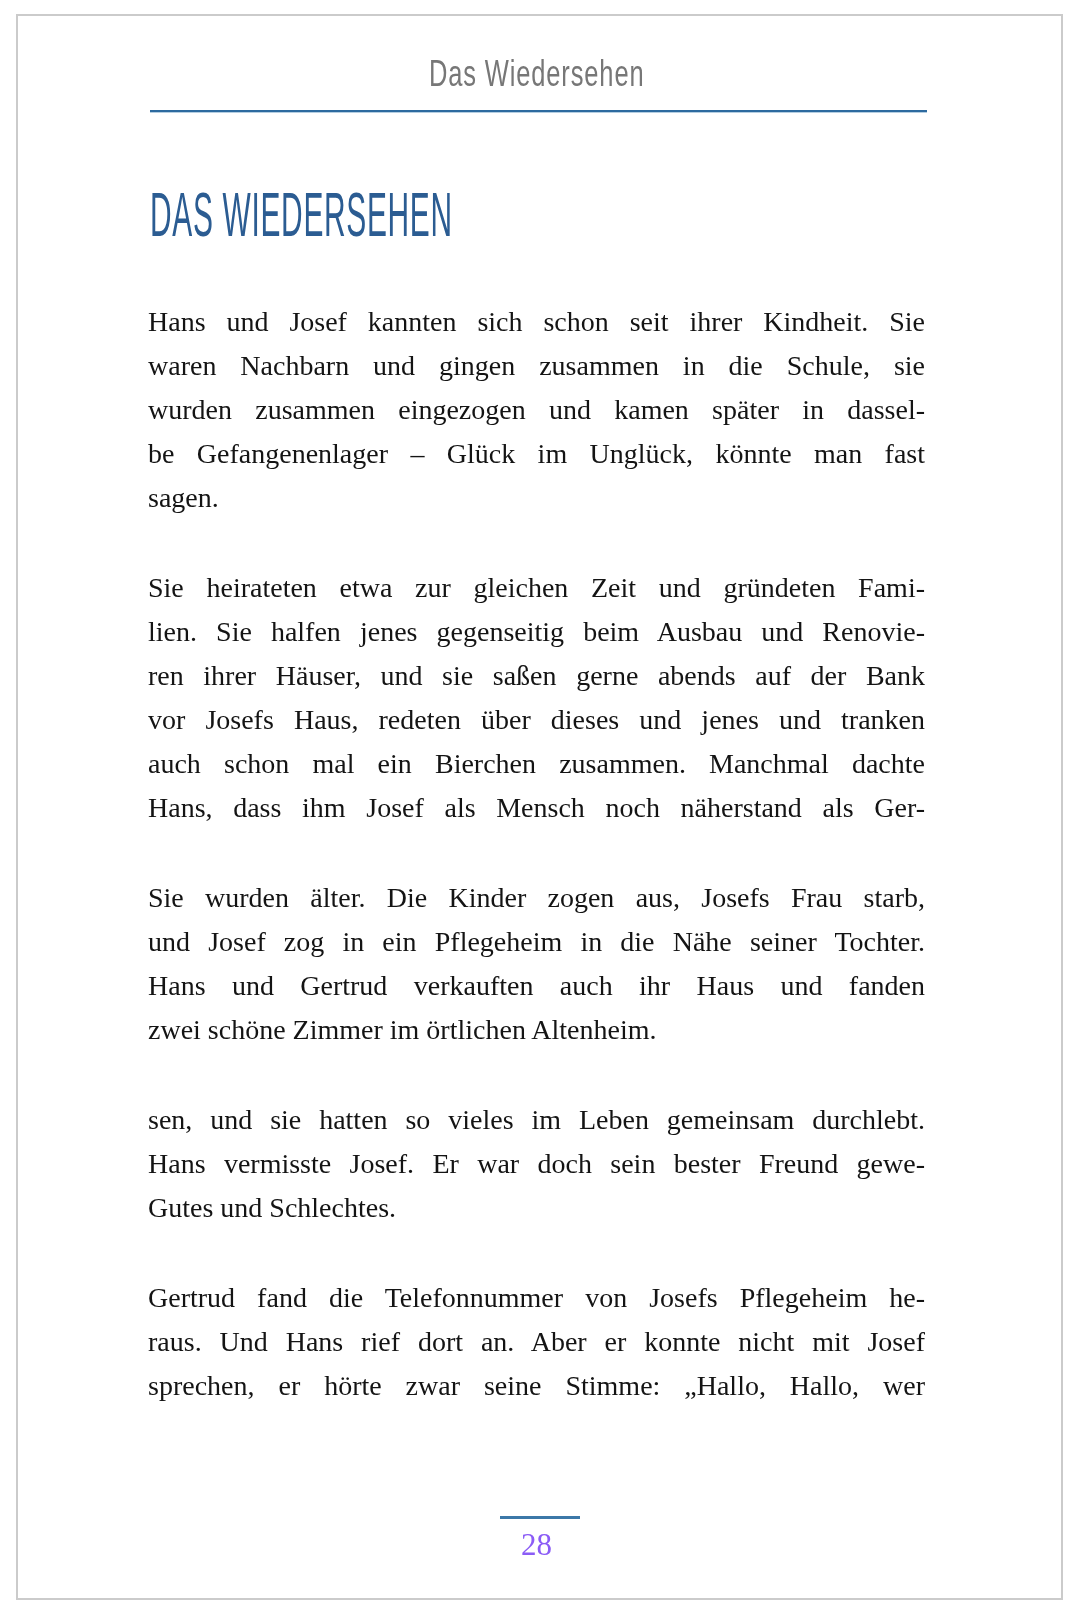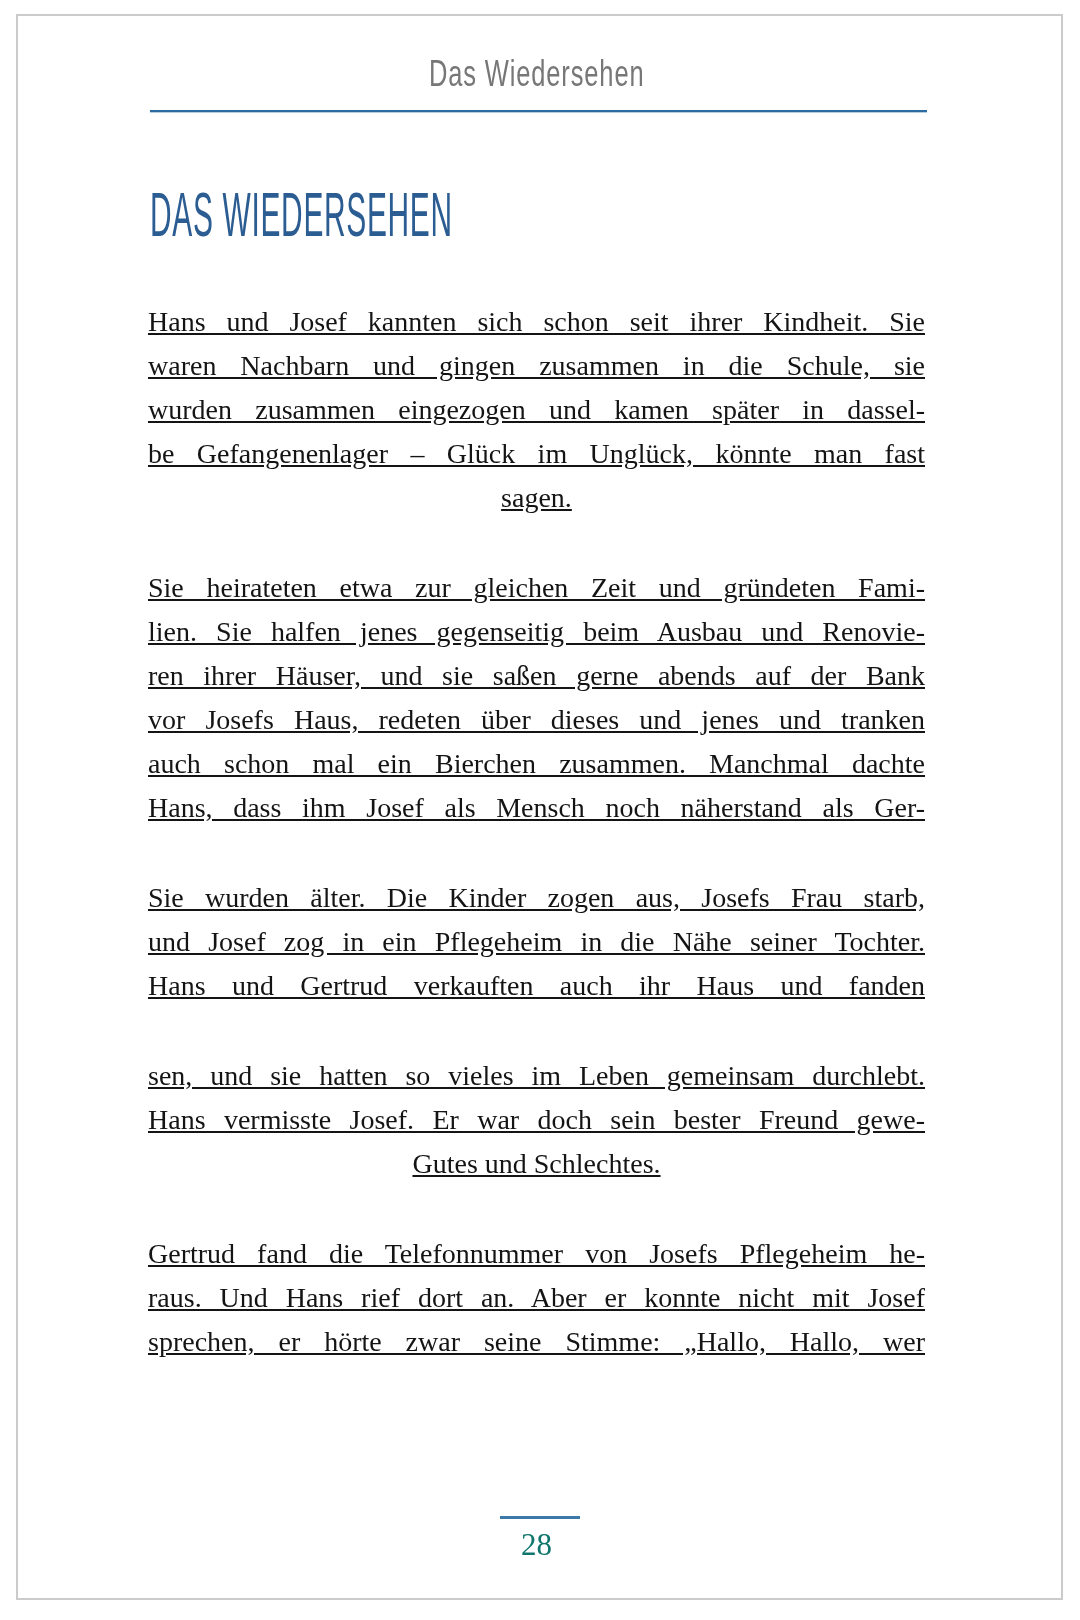--- a/index.html
+++ b/index.html
@@ -81,48 +81,47 @@
     font-size: 28px;
     color: #141414;
   }
   .para { margin: 0 0 46px 0; }
   .para:last-child { margin-bottom: 3px; }
   .line {
     text-align: justify;
     height: 44px;
     line-height: 44px;
     overflow: hidden;
-    text-decoration: underline;
   }
   .line::after {
     content: "";
     display: inline-block;
     width: 100%;
     height: 0;
   }
-  .line.lastline { text-align: center; }
+  .line.lastline { text-align: left; }
   .line.lastline::after { content: none; }
   
   .footer-rule {
     position: absolute;
     left: 500px;
     width: 80px;
     top: 1516px;
     height: 3px;
     background: #3c78a8;
   }
   .page-number {
     position: absolute;
     left: 148px;
     width: 777px;
     top: 1527px;
     text-align: center;
     font-size: 31px;
     line-height: 36px;
-    color: #0f766e;
+    color: #8b5cf6;
   }
 </style>
 </head>
 <body>
 
 <div class="screen">
 
   <div class="page-frame"></div>
 
   <div class="running-head">
@@ -148,20 +147,21 @@
         <div class="line">lien. Sie halfen jenes gegenseitig beim Ausbau und Renovie-</div>
         <div class="line">ren ihrer Häuser, und sie saßen gerne abends auf der Bank</div>
         <div class="line">vor Josefs Haus, redeten über dieses und jenes und tranken</div>
         <div class="line">auch schon mal ein Bierchen zusammen. Manchmal dachte</div>
         <div class="line">Hans, dass ihm Josef als Mensch noch näherstand als Ger-</div>
       </div>
       <div class="para">
         <div class="line">Sie wurden älter. Die Kinder zogen aus, Josefs Frau starb,</div>
         <div class="line">und Josef zog in ein Pflegeheim in die Nähe seiner Tochter.</div>
         <div class="line">Hans und Gertrud verkauften auch ihr Haus und fanden</div>
+        <div class="line lastline">zwei schöne Zimmer im örtlichen Altenheim.</div>
       </div>
       <div class="para">
         <div class="line">sen, und sie hatten so vieles im Leben gemeinsam durchlebt.</div>
         <div class="line">Hans vermisste Josef. Er war doch sein bester Freund gewe-</div>
         <div class="line lastline">Gutes und Schlechtes.</div>
       </div>
       <div class="para">
         <div class="line">Gertrud fand die Telefonnummer von Josefs Pflegeheim he-</div>
         <div class="line">raus. Und Hans rief dort an. Aber er konnte nicht mit Josef</div>
         <div class="line">sprechen, er hörte zwar seine Stimme: „Hallo, Hallo, wer</div>

